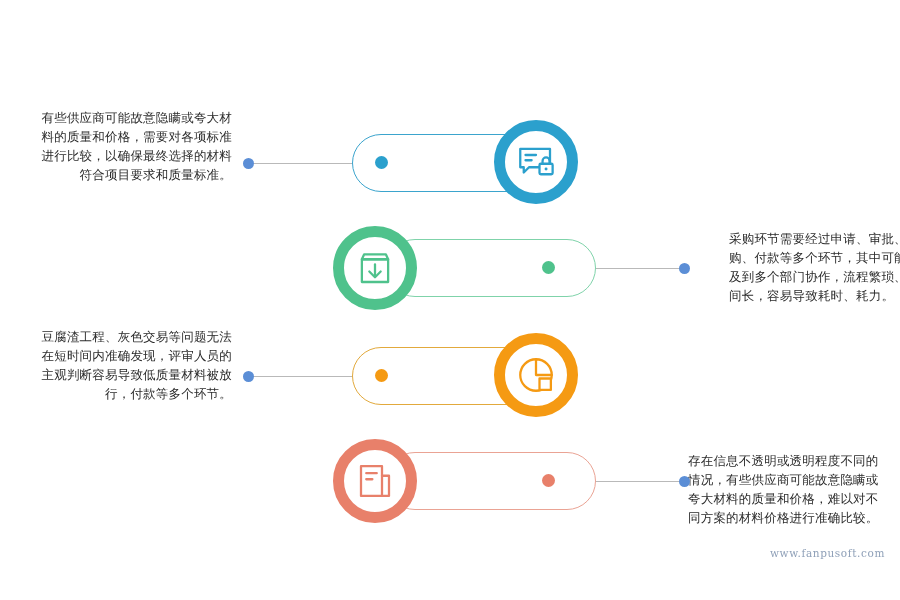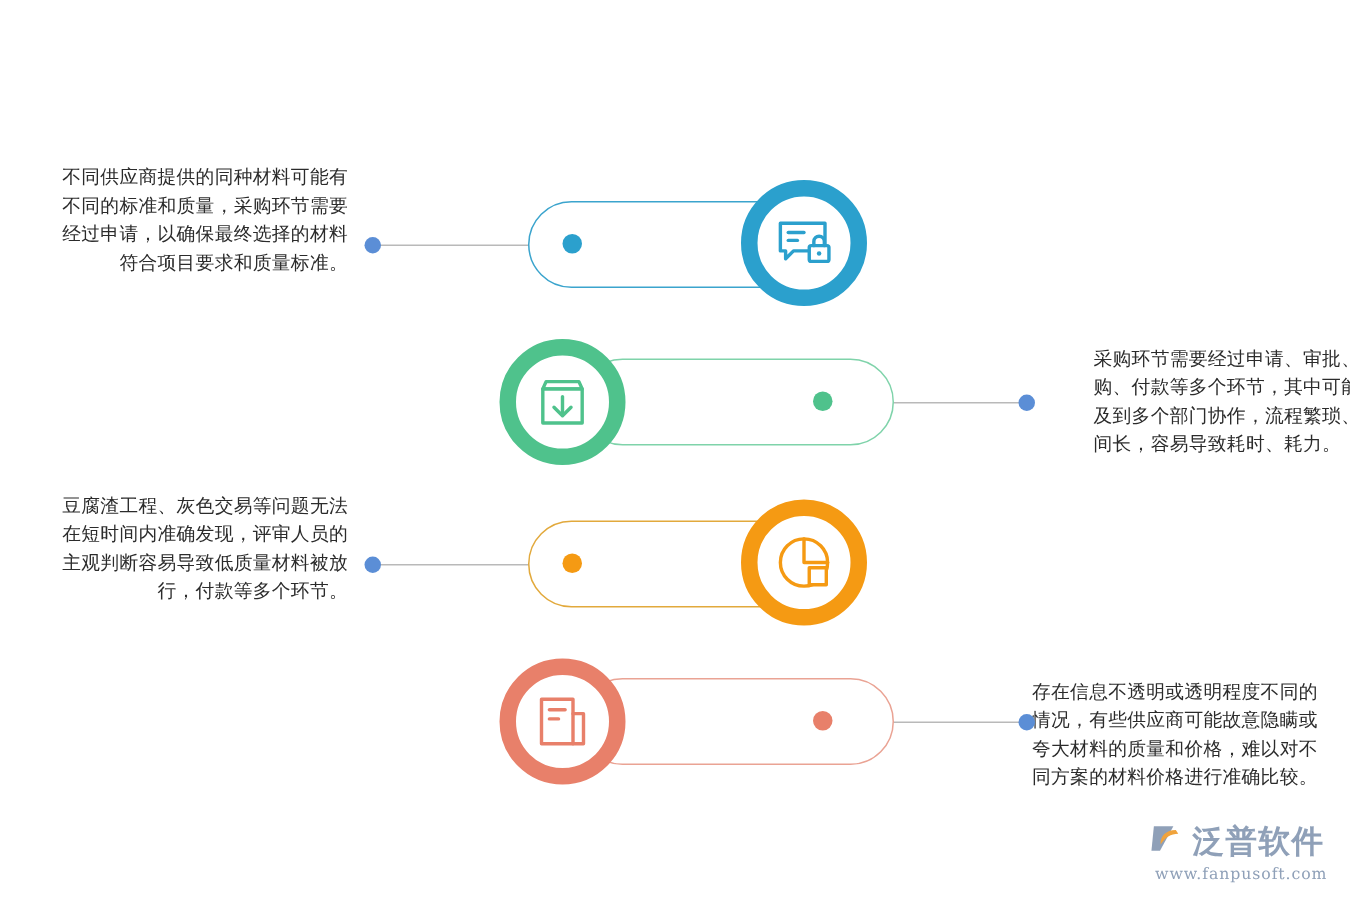--- a/index.html
+++ b/index.html
@@ -155,21 +155,21 @@
     color: #8fa0b8;
     letter-spacing: 0.6px;
     margin-top: 1px;
     margin-left: 4px;
     font-family: "DejaVu Serif", "Liberation Serif", serif;
   }
 </style>
 </head>
 <body>
 
-<div class="desc left" id="desc-1">不同供应商提供的同种材料可能有不同的标准和质量，采购环节需要经过申请，以确保最终选择的材料符合项目要求和质量标准。</div>
+<div class="desc left" id="desc-1">有些供应商可能故意隐瞒或夸大材料的质量和价格，需要对各项标准进行比较，以确保最终选择的材料符合项目要求和质量标准。</div>
 <div class="desc right" id="desc-2">采购环节需要经过申请、审批、采购、付款等多个环节，其中可能涉及到多个部门协作，流程繁琐、时间长，容易导致耗时、耗力。</div>
 <div class="desc left" id="desc-3">豆腐渣工程、灰色交易等问题无法在短时间内准确发现，评审人员的主观判断容易导致低质量材料被放行，付款等多个环节。</div>
 <div class="desc right" id="desc-4">存在信息不透明或透明程度不同的情况，有些供应商可能故意隐瞒或夸大材料的质量和价格，难以对不同方案的材料价格进行准确比较。</div>
 
 <div class="conn-line" id="line-1"></div>
 <div class="end-dot" id="dot-1"></div>
 <div class="conn-line" id="line-2"></div>
 <div class="end-dot" id="dot-2"></div>
 <div class="conn-line" id="line-3"></div>
 <div class="end-dot" id="dot-3"></div>
@@ -231,23 +231,14 @@
         <path d="M8 7 H32 V41 H8 Z"></path>
         <path d="M32 18 H40 V41 H32"></path>
         <line x1="14" y1="15" x2="26" y2="15"></line>
         <line x1="14" y1="22" x2="21" y2="22"></line>
       </svg>
     </span>
   </div>
 </div>
 
 <div id="logo">
-  <div id="logo-row">
-    <span>
-      <svg width="26" height="26" viewBox="0 0 32 32">
-        <path d="M4 6 L20 6 L9 26 L2 26 Z" fill="#8fa0b8"></path>
-        <path d="M22 9 C14 9 9 14 9.5 21 C13 15 18 12 24 12 Z" fill="#f0a33c"></path>
-      </svg>
-    </span>
-    <span id="logo-text">泛普软件</span>
-  </div>
   <div id="logo-url">www.fanpusoft.com</div>
 </div>
 
 </body></html>

